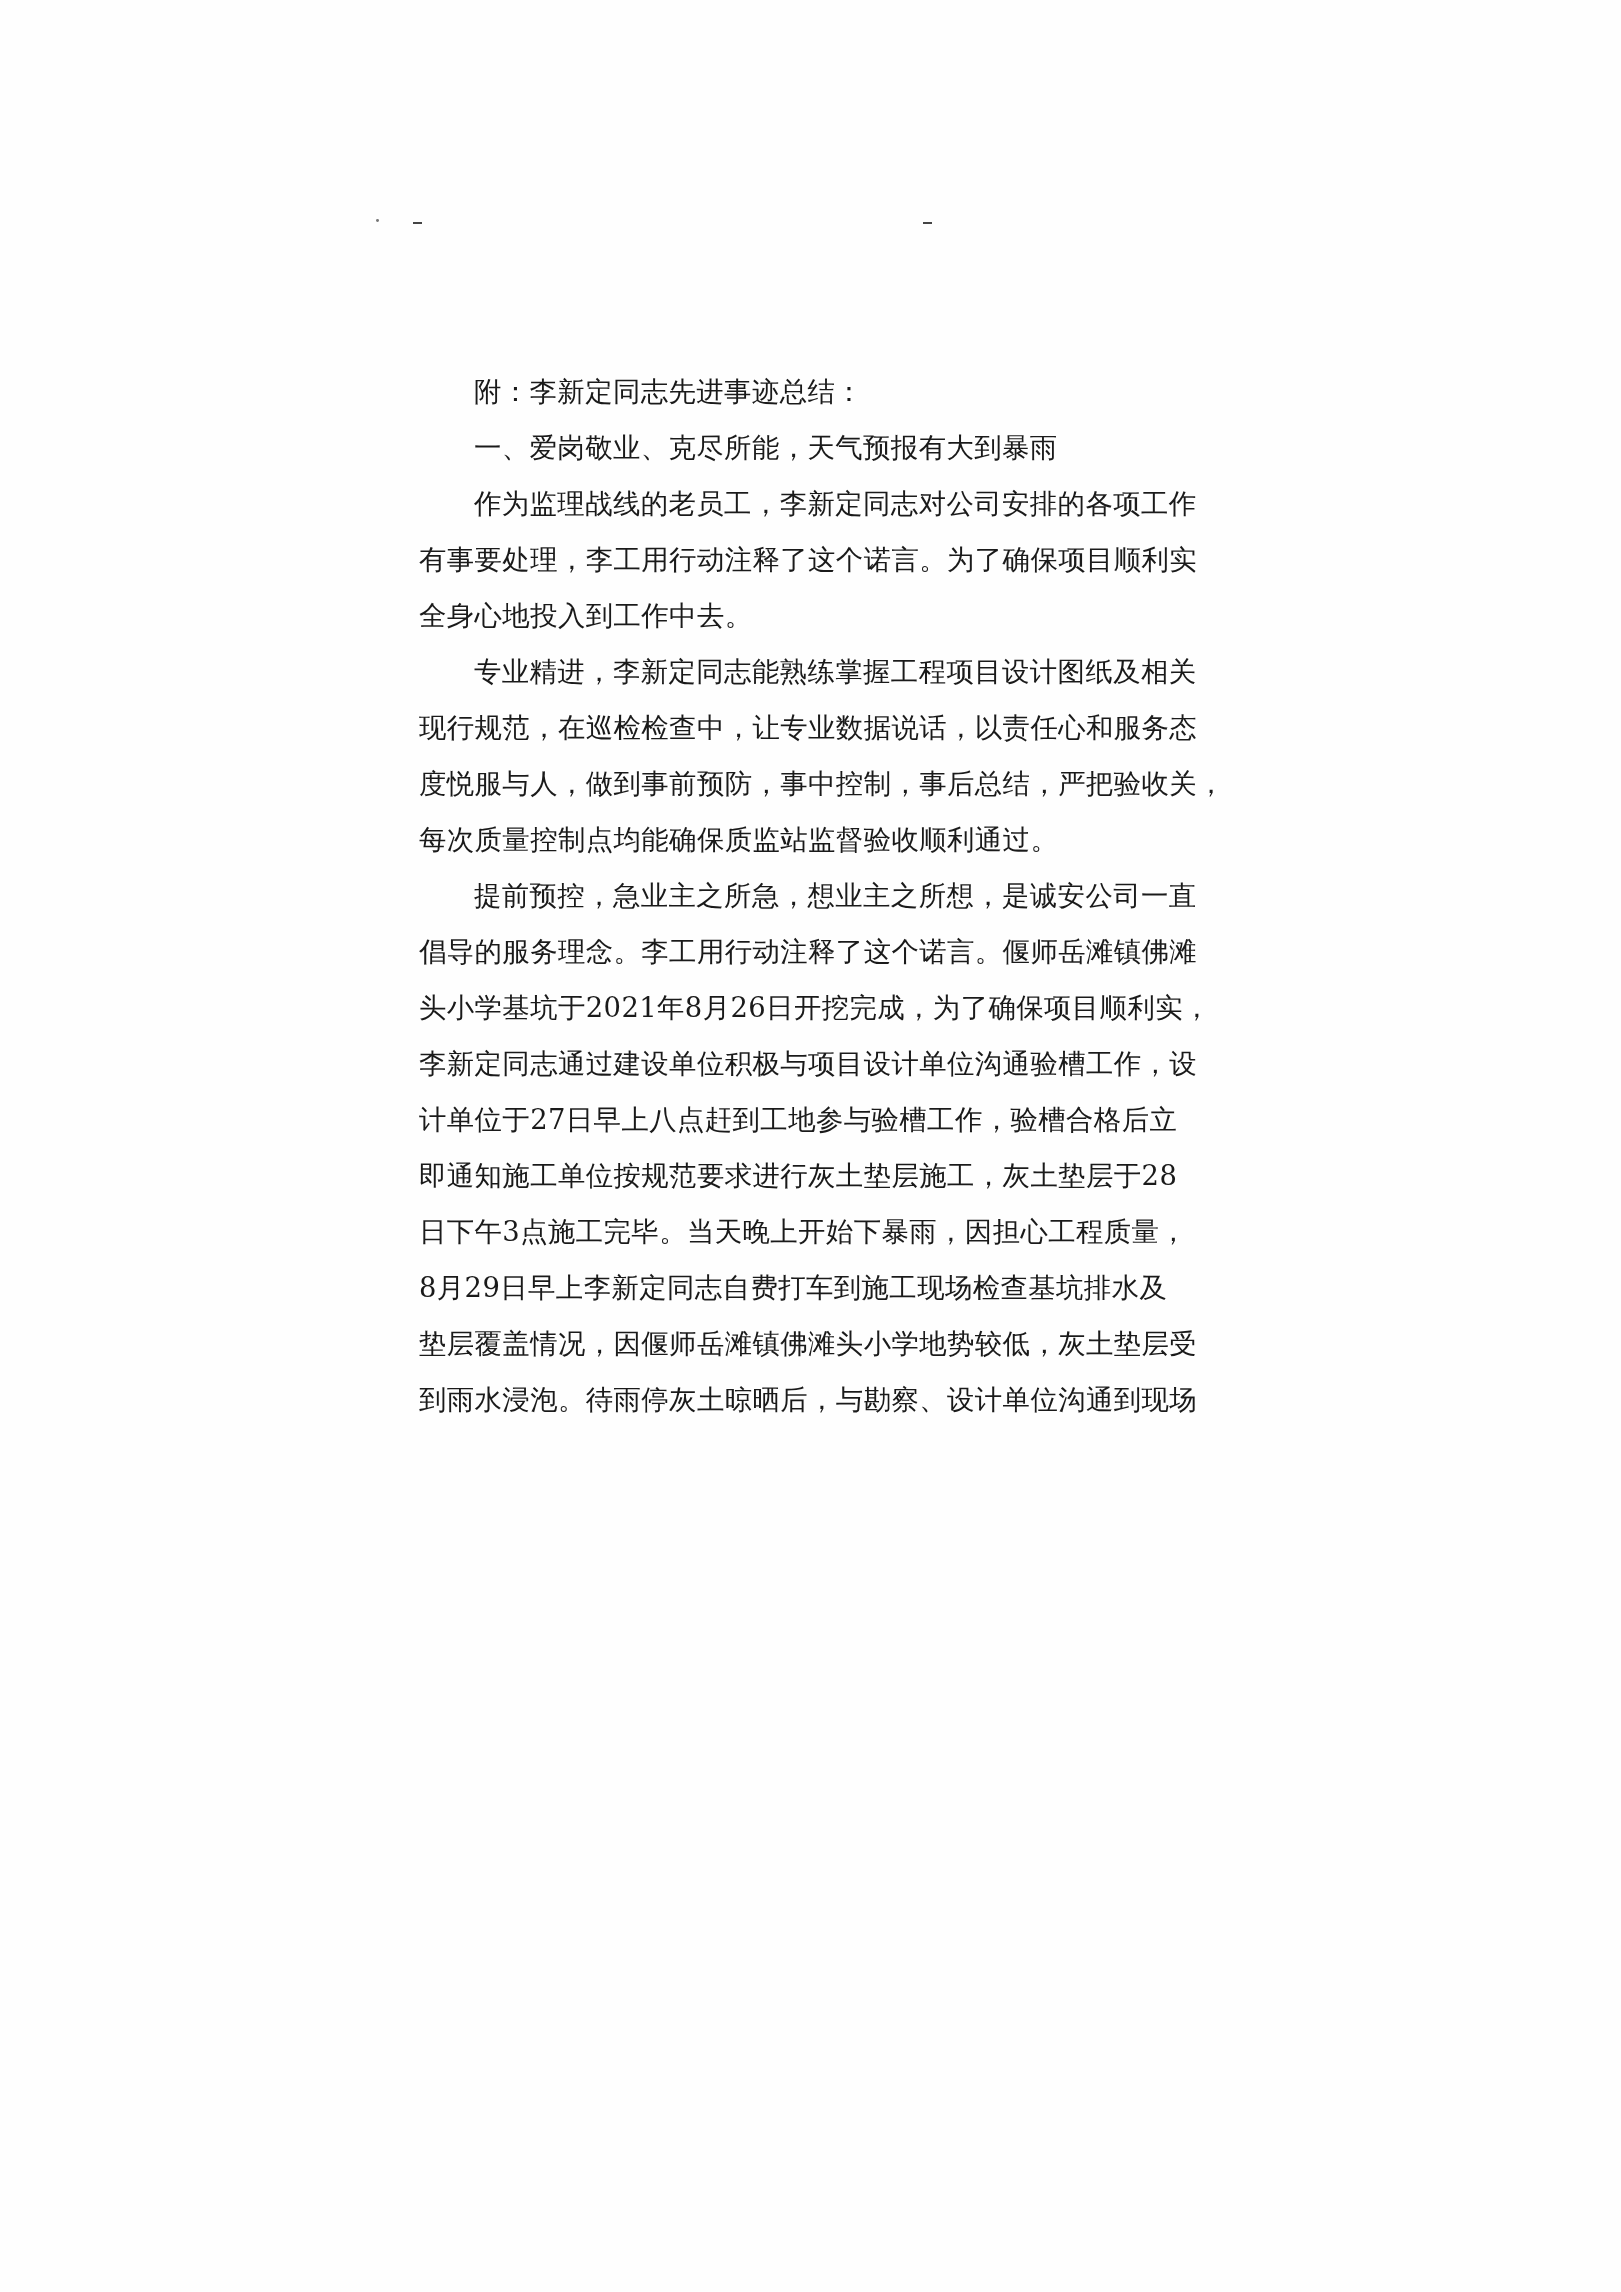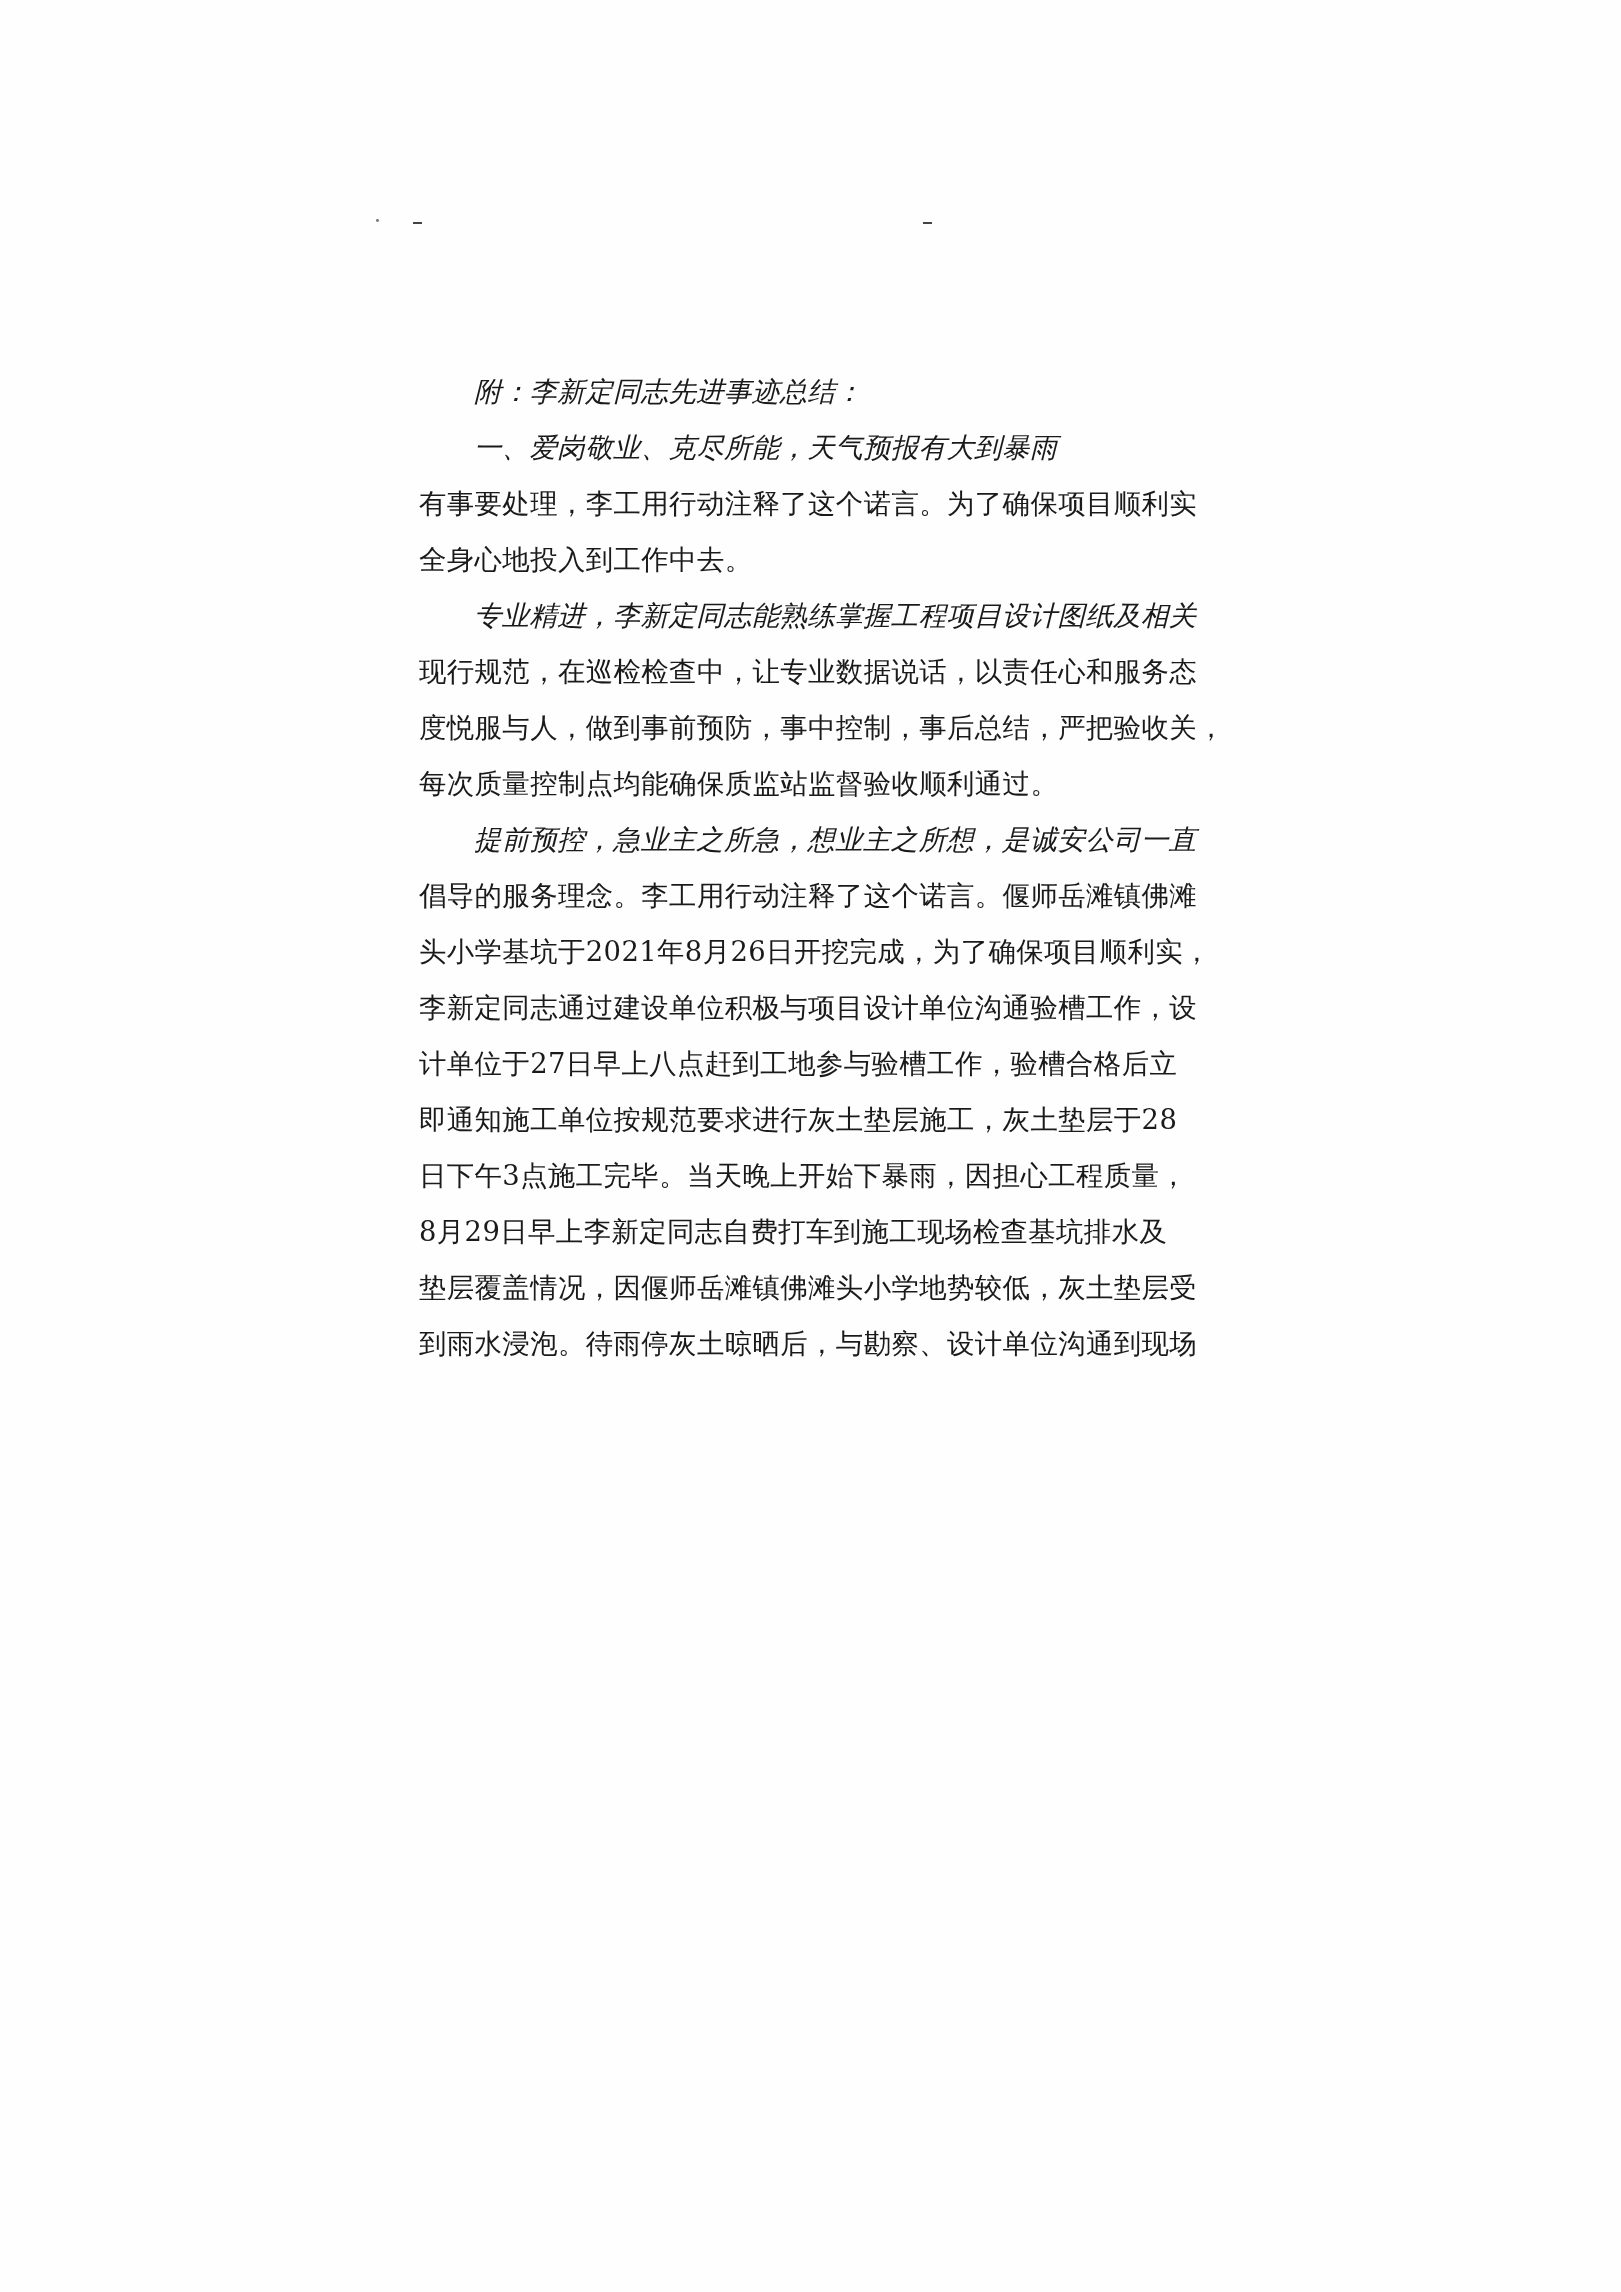--- a/index.html
+++ b/index.html
@@ -34,35 +34,36 @@
       top: 364px;
       width: 784px;
     }
     .line {
       font-size: 27.4px;
       line-height: 56px;
       height: 56px;
       white-space: nowrap;
       letter-spacing: 0.4px;
     }
-    .indent { padding-left: 55px; font-style: italic; }
+    .indent { padding-left: 55px; }
   </style>
 </head>
 <body>
 
 <div class="page">
   <span class="speck dot" style="left:376px;top:219px;"></span>
   <span class="speck dash" style="left:413px;top:222px;"></span>
   <span class="speck dash" style="left:923px;top:222px;"></span>
 
   <div class="content">
     <div class="line indent">附：李新定同志先进事迹总结：</div>
     <div class="line indent">一、爱岗敬业、克尽所能，天气预报有大到暴雨</div>
 
     <div class="para">
+      <div class="line indent">作为监理战线的老员工，李新定同志对公司安排的各项工作</div>
       <div class="line">有事要处理，李工用行动注释了这个诺言。为了确保项目顺利实</div>
       <div class="line">全身心地投入到工作中去。</div>
     </div>
 
     <div class="para">
       <div class="line indent">专业精进，李新定同志能熟练掌握工程项目设计图纸及相关</div>
       <div class="line">现行规范，在巡检检查中，让专业数据说话，以责任心和服务态</div>
       <div class="line">度悦服与人，做到事前预防，事中控制，事后总结，严把验收关，</div>
       <div class="line">每次质量控制点均能确保质监站监督验收顺利通过。</div>
     </div>

